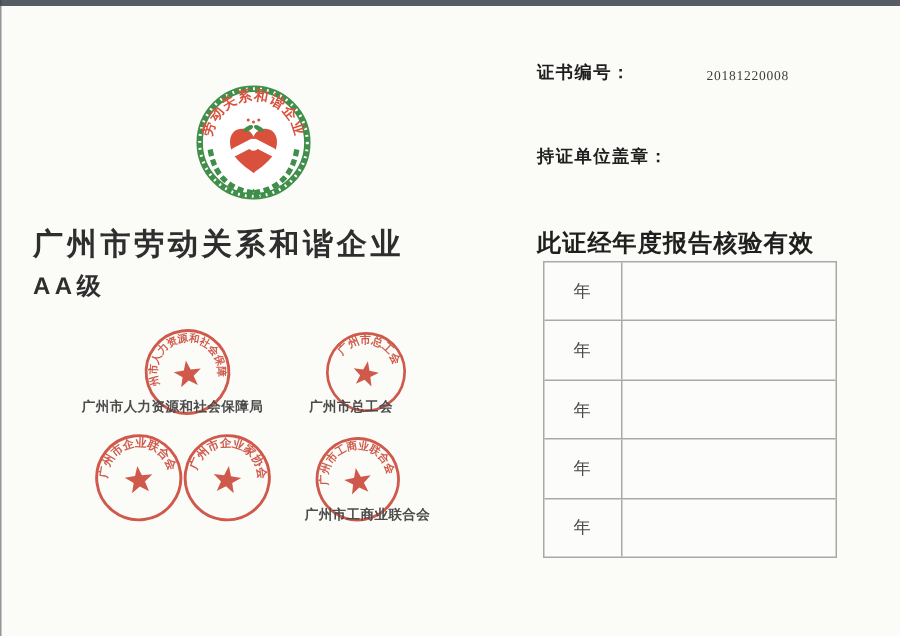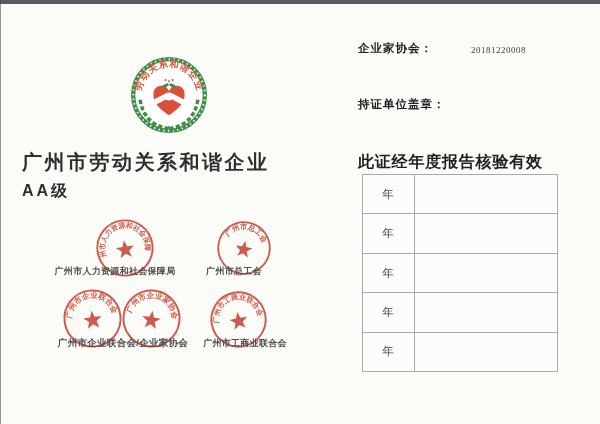--- a/index.html
+++ b/index.html
@@ -120,25 +120,24 @@
     <text font-size="12.5" fill="#cd4434"><textPath href="#sa4" startOffset="50%" text-anchor="middle">广州市企业家协会</textPath></text>
   </svg>
   <svg id="seal-5" class="abs seal" viewBox="0 0 100 100">
     <circle cx="50" cy="50" r="46" fill="none" stroke="#cd4434" stroke-width="3.2"></circle>
     <polygon points="50,37 53.8,47.7 65.2,48.1 56.2,55 59.4,65.9 50,59.5 40.6,65.9 43.8,55 34.8,48.1 46.2,47.7" fill="#cd4434"></polygon>
     <defs>
         <path id="sa5" d="M 19.2,64.4 A 34,34 0 1 1 80.8,64.4" fill="none"></path>
       </defs>
     <text font-size="12" fill="#cd4434"><textPath href="#sa5" startOffset="50%" text-anchor="middle">广州市工商业联合会</textPath></text>
   </svg>
-  <div id="seal-label-3" class="abs seal-label">广州市企业联合会/企业家协会</div>
   <div id="seal-label-4" class="abs seal-label">广州市工商业联合会</div>
 
 
-  <div id="number-label" class="abs field-label">企业家协会：</div>
+  <div id="number-label" class="abs field-label">证书编号：</div>
   <div id="number-value" class="abs field-value">20181220008</div>
   <div id="holder-label" class="abs field-label">持证单位盖章：</div>
 
   <div id="verify-heading" class="abs">此证经年度报告核验有效</div>
 
   <div id="verify-table" class="abs">
     <div class="v-row">
       <div class="v-cell-year">年</div>
       <div class="v-cell-blank"></div>
     </div>

